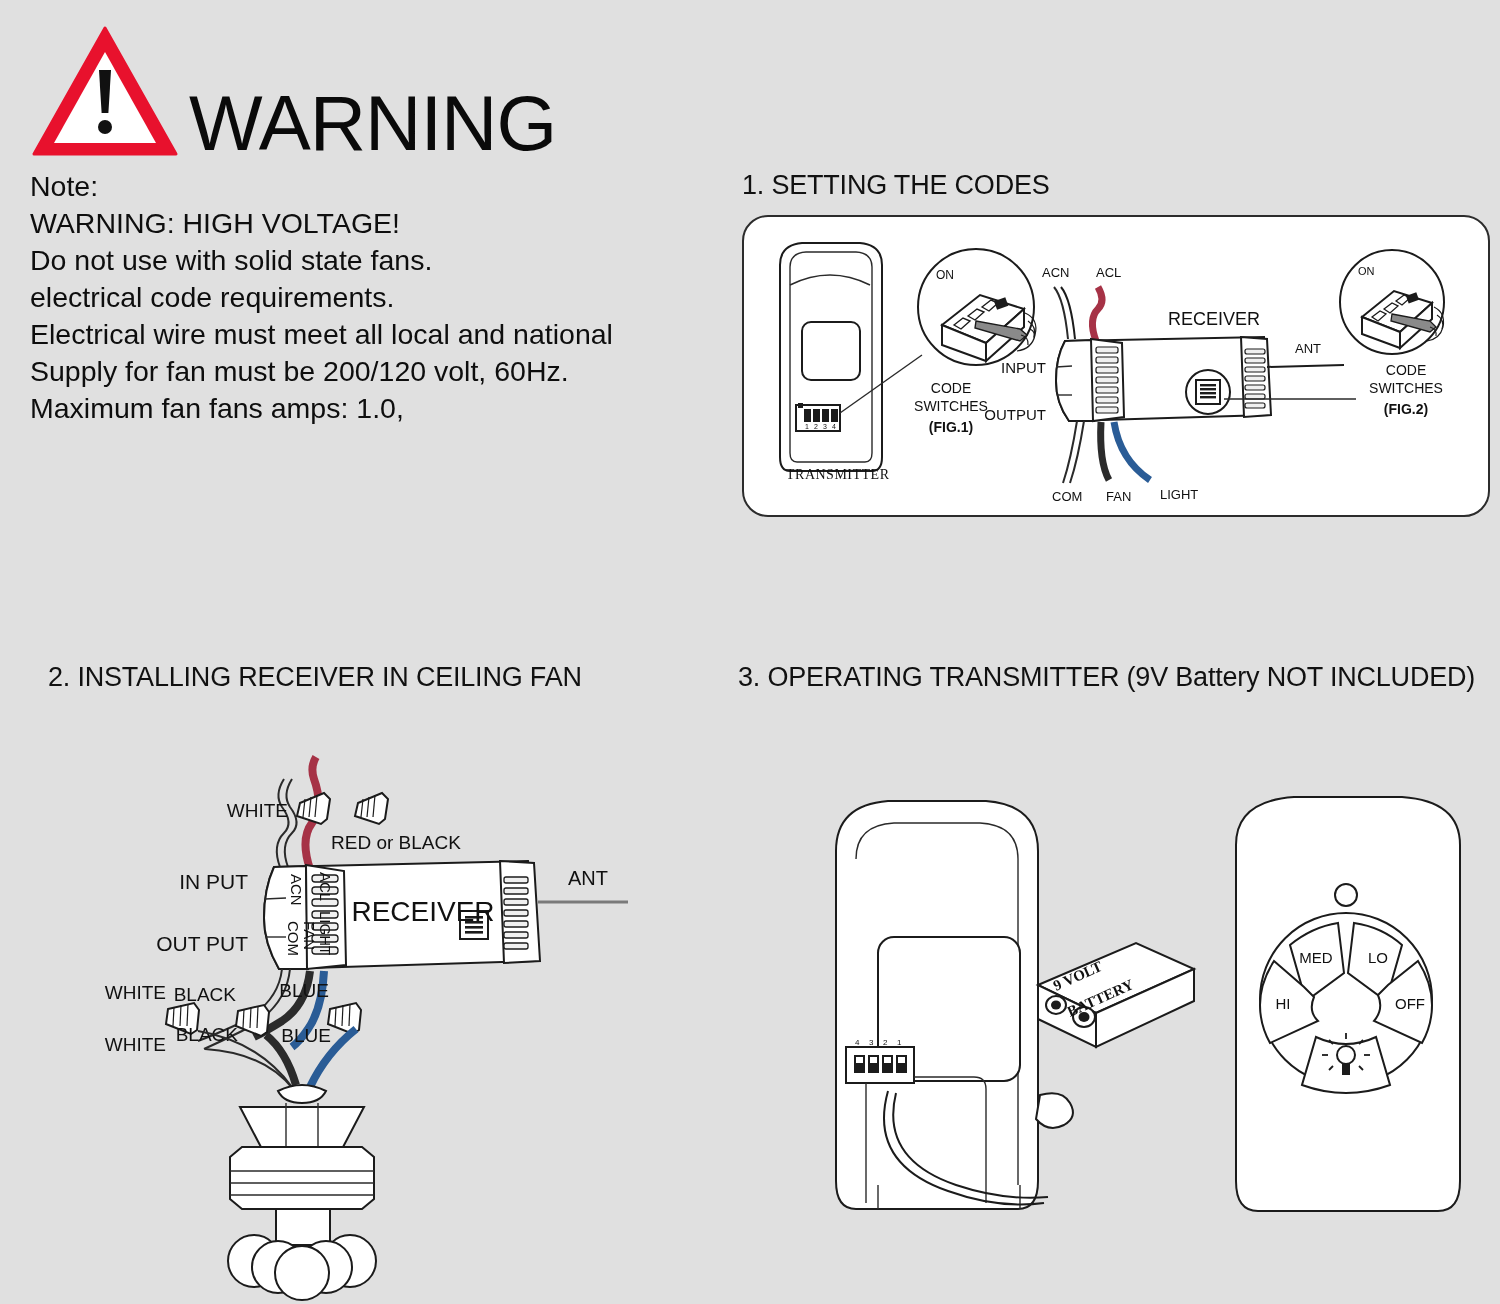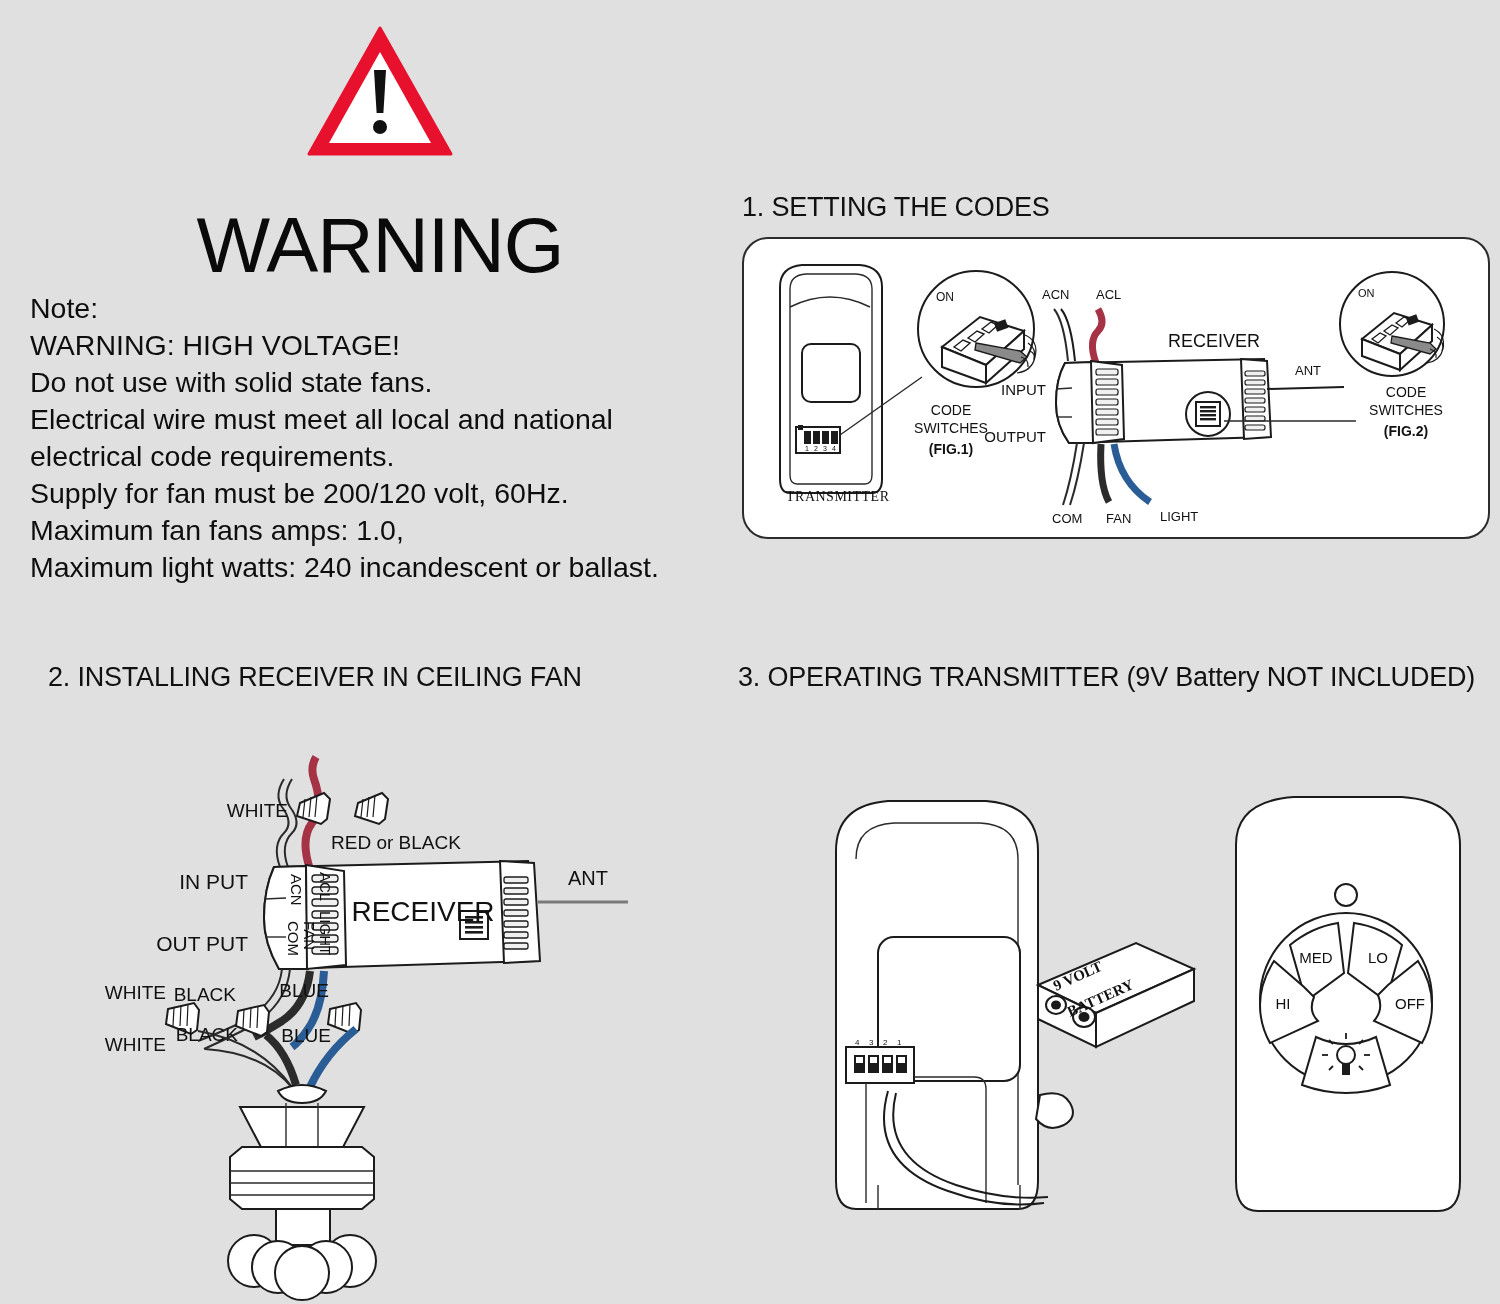--- a/index.html
+++ b/index.html
@@ -8,34 +8,34 @@
     background:#e0e0e0;
     font-family:"Liberation Sans", sans-serif;
     color:#111;
     overflow:hidden;
     position:relative;
   }
   .page{position:absolute;inset:0;}
 
   
   #warning-block{position:absolute;left:30px;top:22px;width:700px;}
-  #warning-head{display:flex;align-items:center;gap:20px;flex-direction:column;}
+  #warning-head{display:flex;align-items:flex-end;gap:9px;}
   #warning-triangle{width:150px;height:140px;flex:0 0 auto;}
   #warning-title{
     font-size:78px;line-height:1;font-weight:400;letter-spacing:-1px;
     margin-top:24px;color:#0a0a0a;
   }
   #warning-text{margin-top:6px;font-size:28.5px;line-height:1.30;color:#0e0e0e;}
   #warning-text div{white-space:pre;}
 
   
   .section-heading{font-size:27px;color:#111;letter-spacing:-0.2px;}
 
   
-  #sec1{position:absolute;left:742px;top:192px;width:748px;}
+  #sec1{position:absolute;left:742px;top:170px;width:748px;}
   #sec1-box{
     margin-top:14px;width:744px;height:298px;
     background:#fff;border:2px solid #2c2c2c;border-radius:26px;
     position:relative;overflow:hidden;
   }
 
   
   #sec2{position:absolute;left:48px;top:662px;width:640px;}
   #sec2-art{position:relative;width:640px;height:610px;margin-top:6px;}
 
@@ -62,25 +62,24 @@
         <path d="M75 30 L126 121 L24 121 Z" fill="#ffffff"></path>
         <path d="M69 48 h12 l-2.6 43 h-6.8 Z" fill="#111"></path>
         <circle cx="75" cy="105" r="7" fill="#111"></circle>
       </svg>
       <div id="warning-title">WARNING</div>
     </div>
     <div id="warning-text">
       <div>Note:</div>
       <div>WARNING: HIGH VOLTAGE!</div>
       <div>Do not use with solid state fans.</div>
+      <div>electrical code requirements.</div>
       <div>Electrical wire must meet all local and national</div>
-      <div>electrical code requirements.</div>
       <div>Supply for fan must be 200/120 volt, 60Hz.</div>
       <div>Maximum fan fans amps: 1.0,</div>
-      <div>Maximum light watts: 240 incandescent or ballast.</div>
     </div>
   </div>
 
   <div id="sec1">
     <div class="section-heading">1. SETTING THE CODES</div>
 
     <div id="sec1-box">
       <svg width="744" height="298" viewBox="0 0 744 298">
 
         <g>

